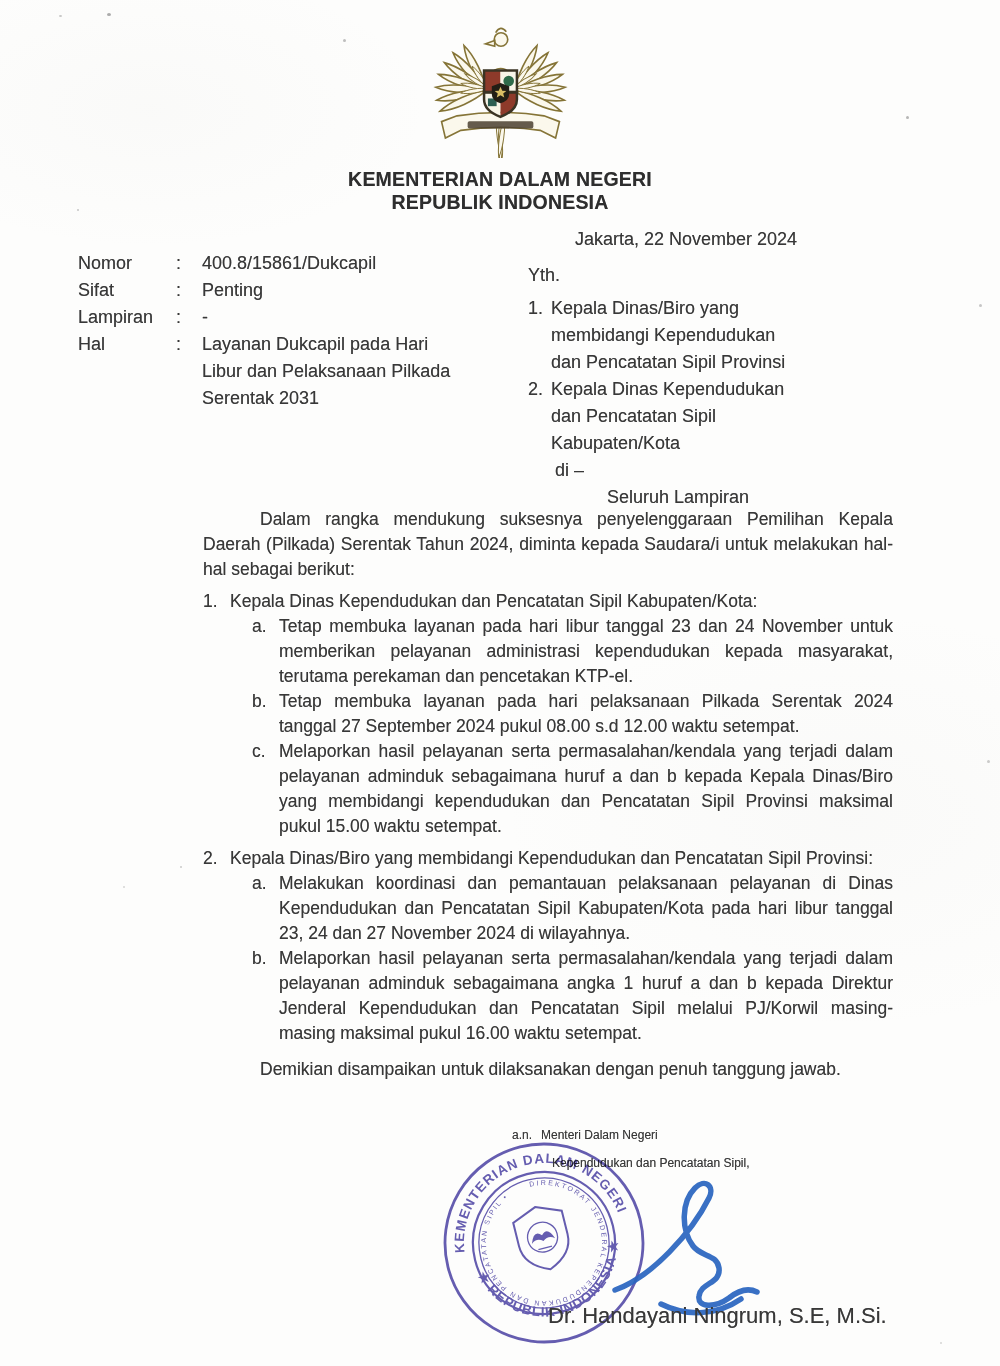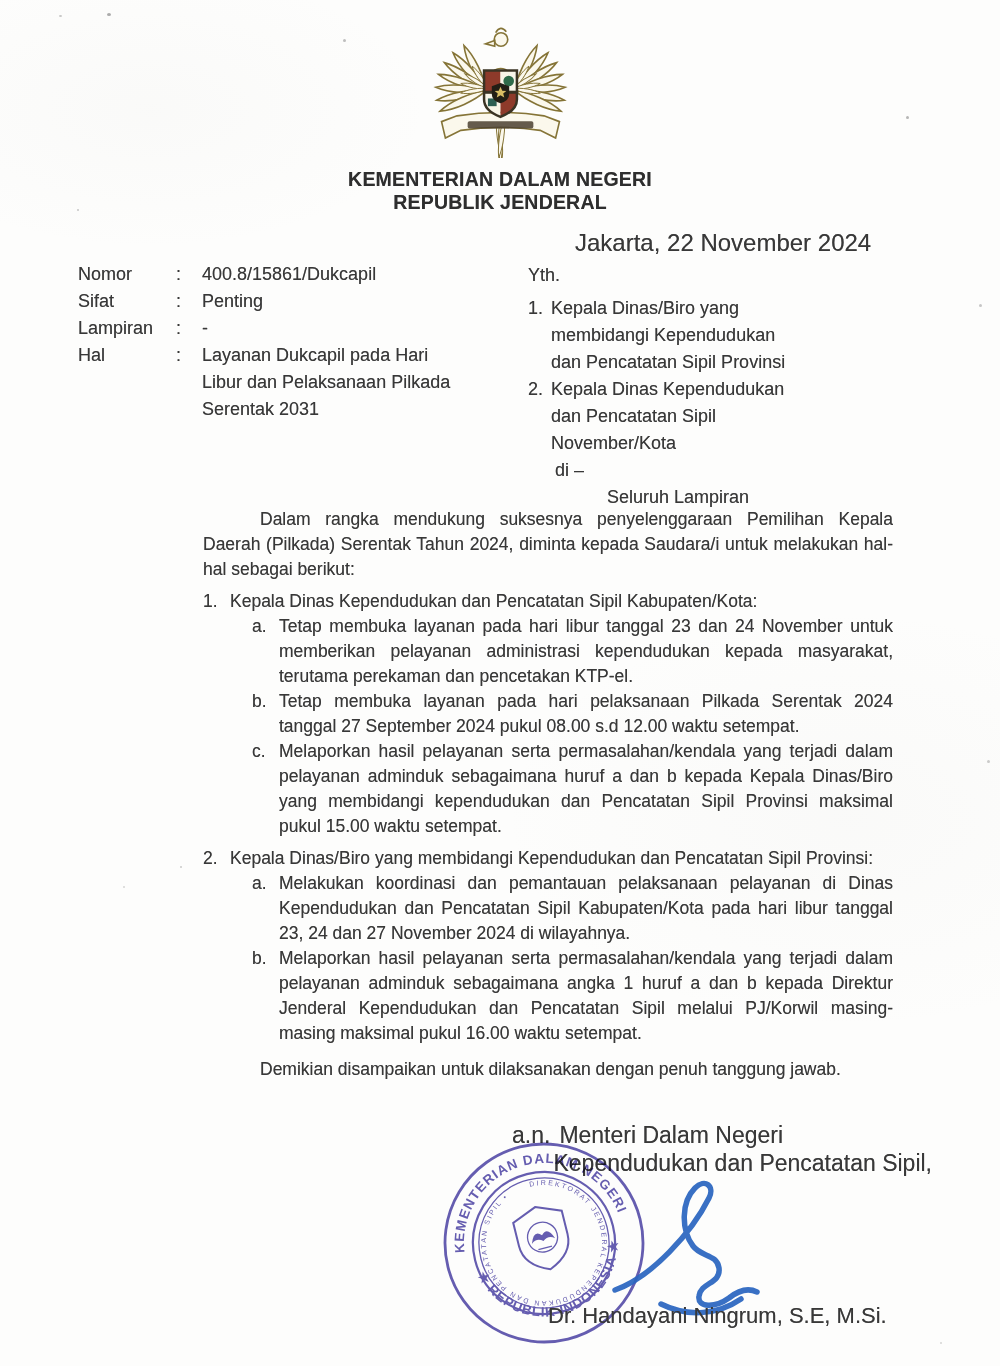--- a/index.html
+++ b/index.html
@@ -22,24 +22,24 @@
   .scan-speck{position:absolute;border-radius:50%;background:#4a4a4a;}
   .soft{text-shadow:0 0 0.5px rgba(56,56,56,0.55);}
 
   
   .emblem{position:absolute;left:428px;top:6px;}
   .letterhead{
     position:absolute;left:0;top:168px;width:1000px;
     text-align:center;font-weight:bold;font-size:19.5px;line-height:22.5px;
     color:#2e2e2e;letter-spacing:0.2px;
   }
-  .dateline{position:absolute;left:575px;top:229px;font-size:24px;}
-
-  
-  .meta{position:absolute;left:78px;top:261px;font-size:18px;line-height:27px;}
+  .dateline{position:absolute;left:575px;top:229px;font-size:18px;}
+
+  
+  .meta{position:absolute;left:78px;top:250px;font-size:18px;line-height:27px;}
   .meta-row{display:grid;grid-template-columns:98px 26px 252px;}
   .meta-colon{text-align:left;}
 
   
   .yth{position:absolute;left:528px;top:262px;font-size:18px;line-height:27px;display:flex;flex-direction:column;}
   .yth-label{width:33px;flex:0 0 33px;}
   .yth-list{width:282px;}
   .yth-item{display:grid;grid-template-columns:23px 1fr;}
   .yth-di{margin-left:27px;}
   .yth-place{margin-left:79px;}
@@ -49,21 +49,21 @@
     position:absolute;left:203px;top:503px;width:690px;
     font-size:17.5px;line-height:25px;text-align:justify;
   }
   .opening{text-indent:57px;margin:4px 0 7px 0;}
   .section{margin:0 0 7px 0;}
   .sec-head{display:grid;grid-template-columns:27px 1fr;}
   .point{display:grid;grid-template-columns:27px 1fr;margin-left:49px;}
   .closing{text-indent:57px;margin-top:11px;}
 
   
-  .sig-block{position:absolute;left:512px;top:1122px;font-size:23px;line-height:27.5px;width:420px;text-align:right;}
+  .sig-block{position:absolute;left:512px;top:1122px;font-size:12px;line-height:27.5px;width:420px;}
   .sig-line1{display:flex;gap:9px;}
   .sig-line2{margin-left:36px;}
   .sig-line3{margin-left:40px;}
   .sig-name{position:absolute;left:548px;top:1303px;font-size:22px;}
 
   .stamp{position:absolute;left:437px;top:1136px;mix-blend-mode:multiply;opacity:0.85;}
   .handsig{position:absolute;left:597px;top:1172px;opacity:0.93;}
   .stamp text{font-family:"Liberation Sans", sans-serif;}
 </style>
 </head>
@@ -144,21 +144,21 @@
         <rect x="57" y="84" width="36" height="3.2" fill="#3a3323"></rect>
       </g>
       <path d="M58,63 H92 V93 Q92,104.5 75,111 Q58,104.5 58,93 Z" fill="none" stroke="#3a3323" stroke-width="2.6"></path>
       <path d="M75,76 l9,3.5 v8 q0,7 -9,9.5 q-9,-2.5 -9,-9.5 v-8 Z" fill="#221e15"></path>
       <polygon points="75,80 76.8,84 81,84.3 77.8,87 78.9,91 75,88.7 71.1,91 72.2,87 69,84.3 73.2,84" fill="#d8bd64"></polygon>
     </svg>
   </div>
 
   <div class="letterhead soft">
     <div>KEMENTERIAN DALAM NEGERI</div>
-    <div>REPUBLIK JENDERAL</div>
+    <div>REPUBLIK INDONESIA</div>
   </div>
 
   <div class="dateline soft">Jakarta, 22 November 2024</div>
 
   <div class="meta soft">
     <div class="meta-row">
       <span>Nomor</span>
       <span class="meta-colon">:</span>
       <span>400.8/15861/Dukcapil</span>
     </div>
@@ -181,21 +181,21 @@
 
   <div class="yth soft">
     <div class="yth-label">Yth.</div>
     <div class="yth-list">
       <div class="yth-item">
         <span>1.</span>
         <span>Kepala Dinas/Biro yang membidangi Kependudukan dan Pencatatan Sipil Provinsi</span>
       </div>
       <div class="yth-item">
         <span>2.</span>
-        <span>Kepala Dinas Kependudukan dan Pencatatan Sipil November/Kota</span>
+        <span>Kepala Dinas Kependudukan dan Pencatatan Sipil Kabupaten/Kota</span>
       </div>
       <div class="yth-di">di –</div>
       <div class="yth-place">Seluruh Lampiran</div>
     </div>
   </div>
 
   <div class="body-block soft">
     <p class="opening">Dalam rangka mendukung suksesnya penyelenggaraan Pemilihan Kepala Daerah (Pilkada) Serentak Tahun 2024, diminta kepada Saudara/i untuk melakukan hal-hal sebagai berikut:</p>
 
     <div class="section">

